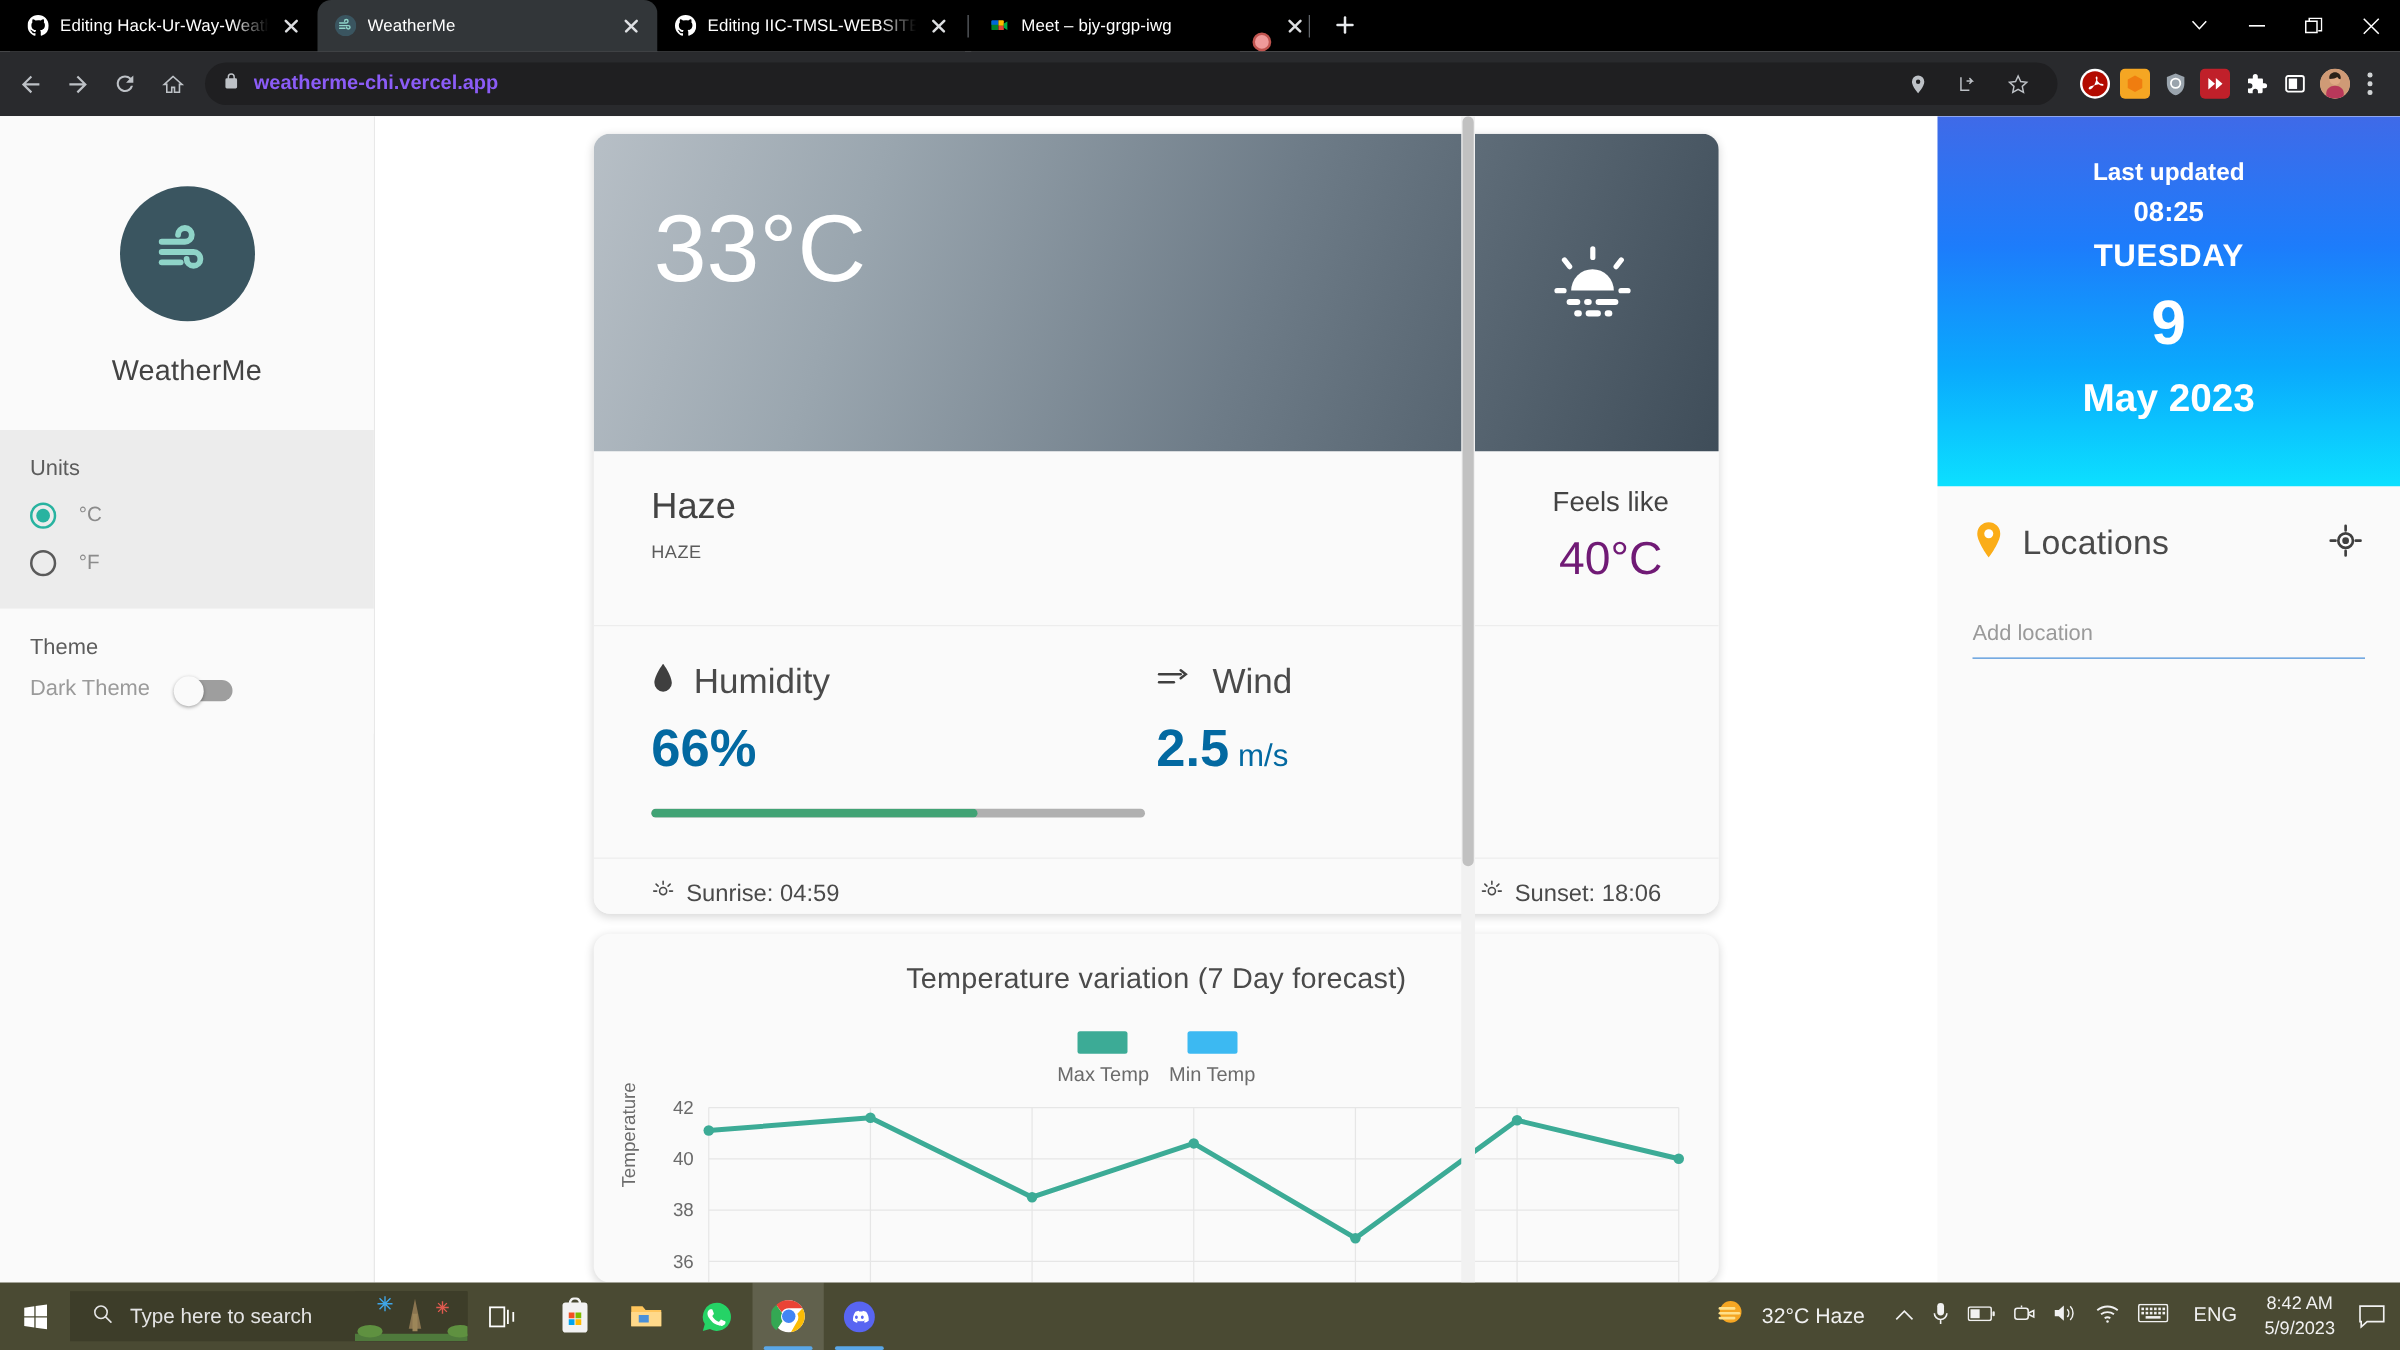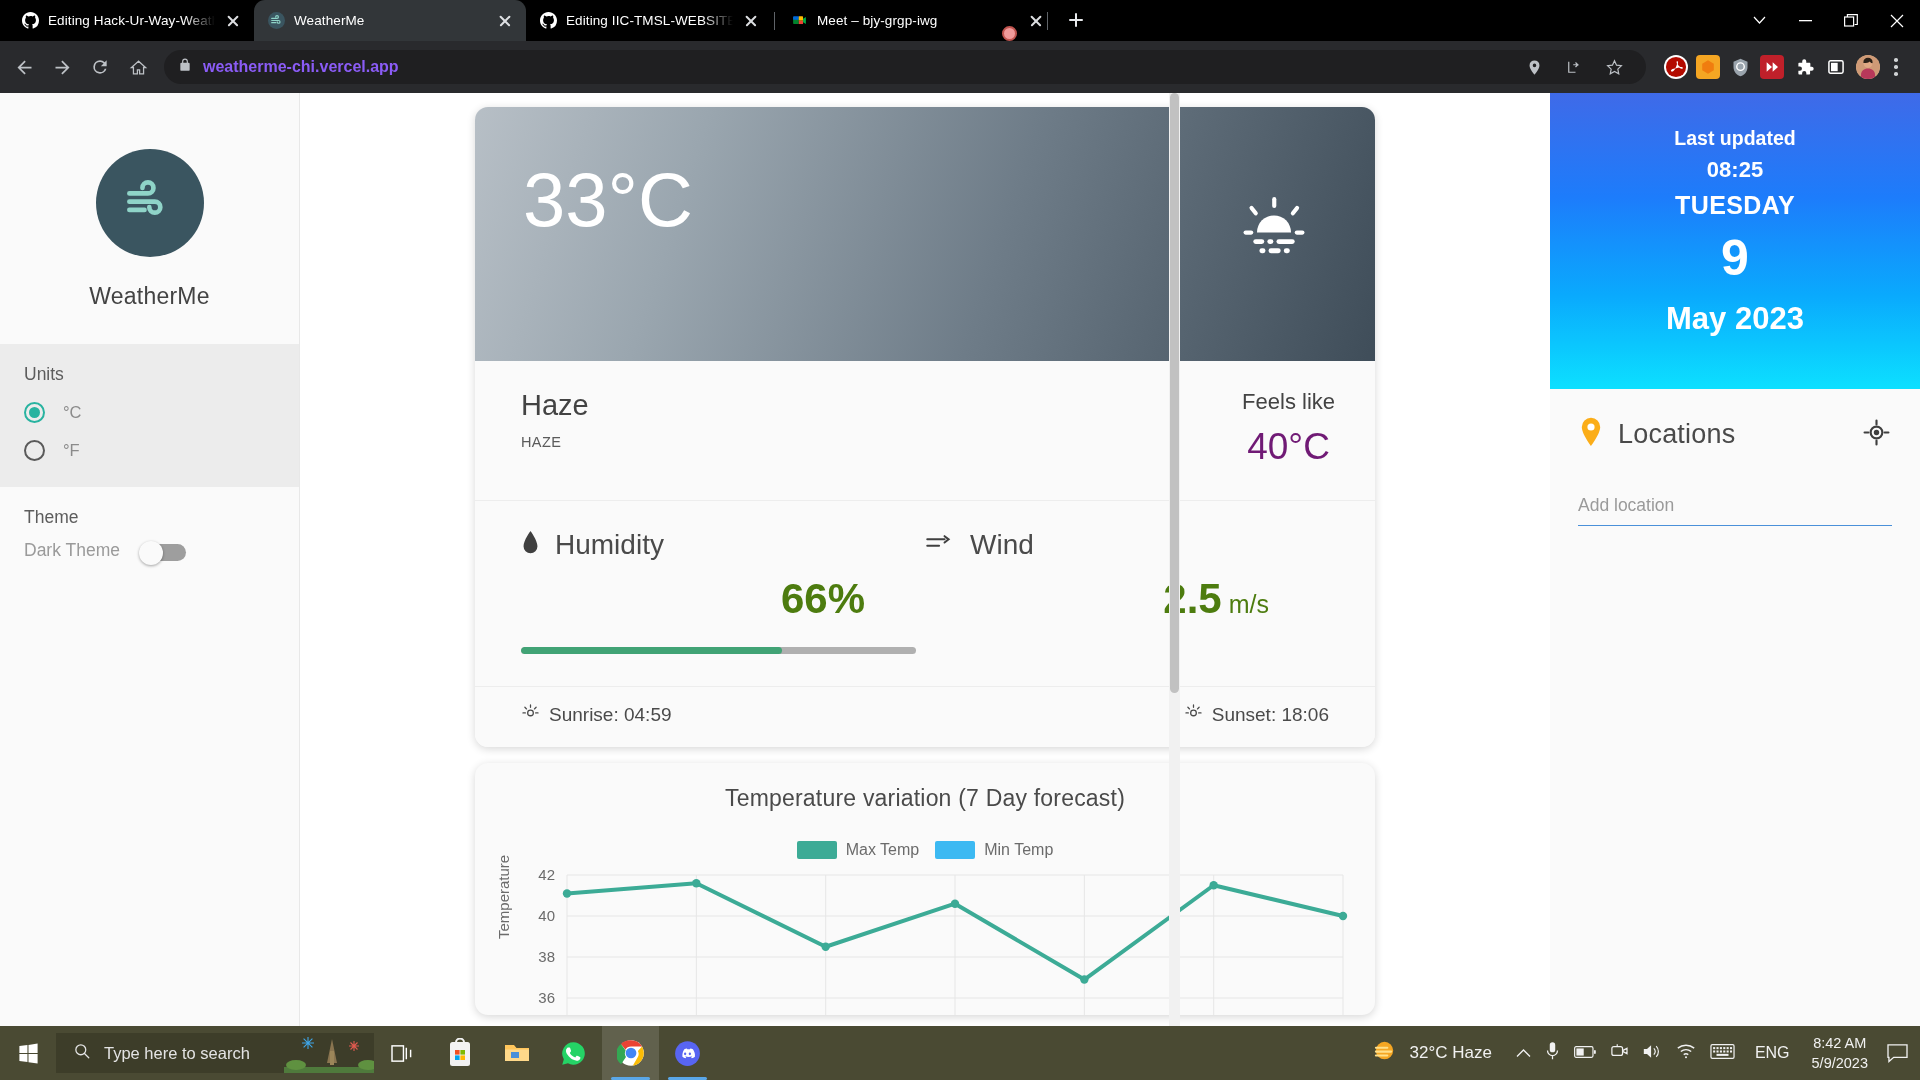--- a/index.html
+++ b/index.html
@@ -138,38 +138,38 @@
   }
   .cond-main { font-size:29px; color:#434343; }
   .cond-sub  { font-size:14.5px; color:#5b5b5b; margin-top:12px; letter-spacing:.4px; }
   .feels-lbl { font-size:22px; color:#434343; text-align:center; }
   .feels-val { font-size:37px; color:#701a75; text-align:center; margin-top:11px; }
 
   .row-metrics { display:flex; padding:28px 46px 18px; }
   .metric { flex:1 1 50%; }
   .metric-head { display:flex; align-items:center; gap:15px; }
   .metric-name { font-size:28px; color:#4a4a4a; }
-  .metric-val { font-size:42px; color:#4d7c0f; font-weight:700; margin-top:14px; text-align:right; padding-right:60px; }
+  .metric-val { font-size:42px; color:#0369a1; font-weight:700; margin-top:14px; text-align:left; padding-right:60px; }
   .metric-val .unit { font-size:25px; font-weight:400; margin-left:7px; }
   .bar { height:7px; border-radius:4px; background:#b0b0b0; margin-top:24px; width:395px; overflow:hidden; }
   .bar .fill { height:100%; background:#41a375; border-radius:4px; }
 
   .row-sun {
     display:flex; justify-content:space-between; align-items:center;
     padding:16px 46px 20px; border-top:1px solid #ededed; margin-top:14px;
   }
   .sun-item { display:flex; align-items:center; gap:9px; font-size:19px; color:#4a4a4a; }
 
   .chart-card {
     width:900px; background:#fafafa; border-radius:13px; margin-top:16px;
     box-shadow:0 2px 8px rgba(0,0,0,.16); padding:22px 24px 0; position:relative;
   }
   .chart-title { text-align:center; font-size:23px; color:#4a4a4a; letter-spacing:.2px; }
   .chart-legend { display:flex; justify-content:center; align-items:center; gap:16px; margin-top:29px; }
-  .legend-item { display:flex; align-items:center; gap:9px; }
+  .legend-item { display:flex; align-items:center; gap:9px;flex-direction:column; }
   .legend-swatch { width:40px; height:18px; border-radius:2px; }
   .legend-text { font-size:16px; color:#6b6b6b; }
   .chart-area { position:relative; height:150px; margin-top:6px; }
   .ylabel {
     position:absolute; left:-4px; top:74px; transform:rotate(-90deg); transform-origin:left top;
     font-size:15px; color:#6b6b6b; white-space:nowrap;
   }
 
   
   .right { width:370px; flex:0 0 370px; background:#fafafa; position:relative; }

